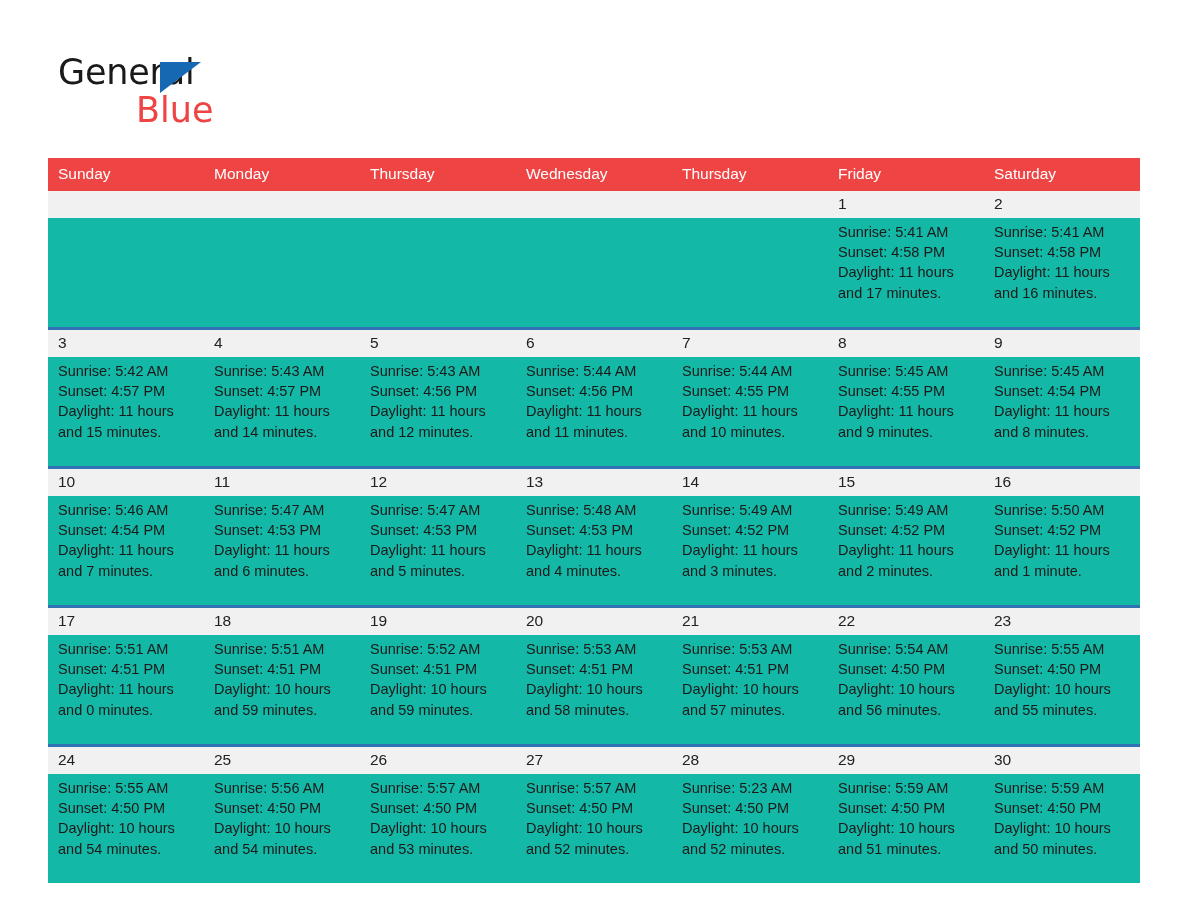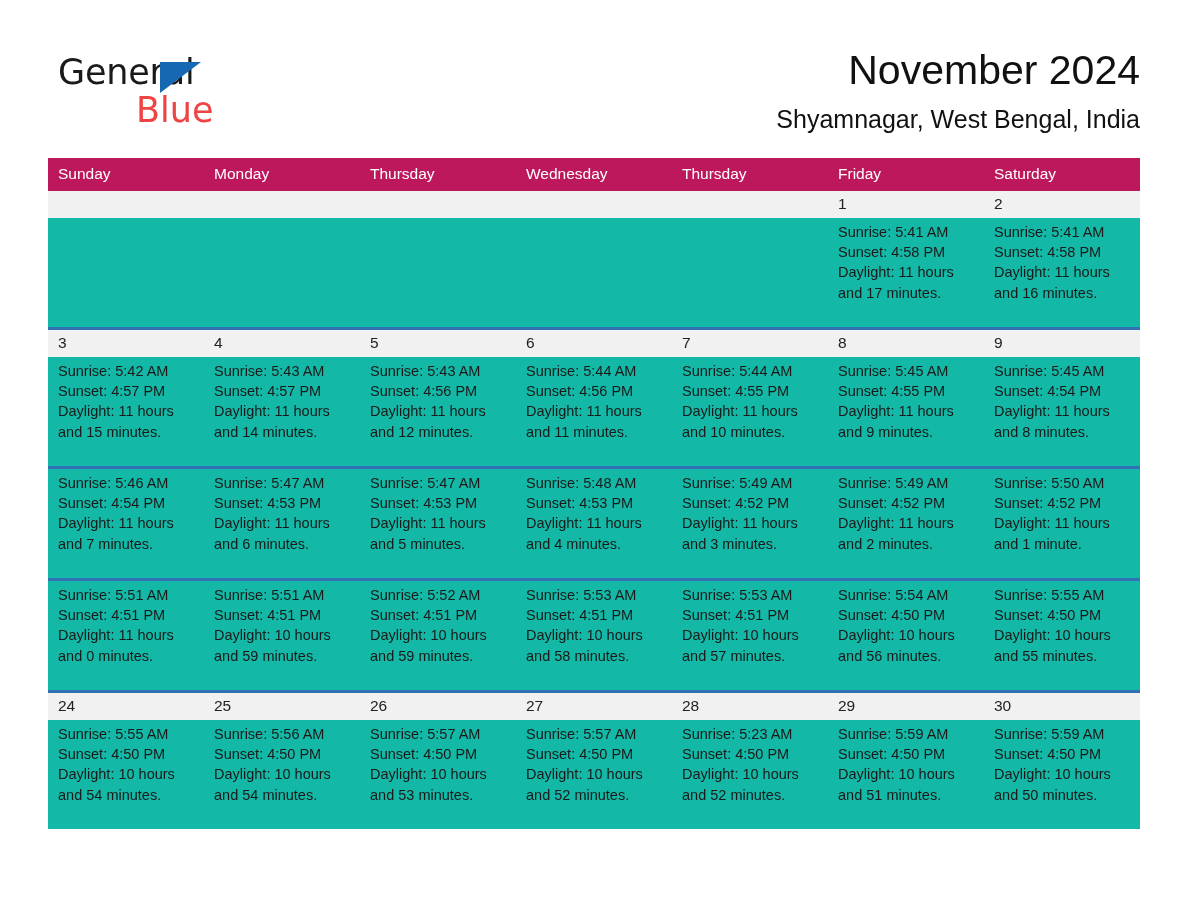--- a/index.html
+++ b/index.html
@@ -98,21 +98,21 @@
     width: 1092px;
   }
   .cal-table {
     border-collapse: collapse;
     table-layout: fixed;
     width: 1092px;
   }
   .cal-table col { width: 156px; }
 
   thead th {
-    background: #be185d;
+    background: #ef4444;
     color: #ffffff;
     font-size: 15.5px;
     font-weight: 400;
     text-align: left;
     padding: 7px 0 8px 10px;
     height: 18px;
     border: 0;
   }
 
   
@@ -147,24 +147,20 @@
 </head>
 <body>
 
 <div class="page">
 
   <div class="topbar">
     <div class="brand">
       <span class="brand-general">General</span>
       <span class="brand-triangle"></span>
       <span class="brand-blue">Blue</span>
-    </div>
-    <div class="title-block">
-      <div class="month-title">November 2024</div>
-      <div class="location-title">Shyamnagar, West Bengal, India</div>
     </div>
   </div>
 
   <div class="calendar">
     <table class="cal-table">
       <colgroup>
         <col>
           <col>
           <col>
           <col>
@@ -286,20 +282,29 @@
             <div class="info-line">and 9 minutes.</div>
           </td>
           <td>
             <div class="info-line">Sunrise: 5:45 AM</div>
             <div class="info-line">Sunset: 4:54 PM</div>
             <div class="info-line">Daylight: 11 hours</div>
             <div class="info-line">and 8 minutes.</div>
           </td>
         </tr>
 
+        <tr class="daterow">
+          <td>10</td>
+          <td>11</td>
+          <td>12</td>
+          <td>13</td>
+          <td>14</td>
+          <td>15</td>
+          <td>16</td>
+        </tr>
         <tr class="inforow">
           <td>
             <div class="info-line">Sunrise: 5:46 AM</div>
             <div class="info-line">Sunset: 4:54 PM</div>
             <div class="info-line">Daylight: 11 hours</div>
             <div class="info-line">and 7 minutes.</div>
           </td>
           <td>
             <div class="info-line">Sunrise: 5:47 AM</div>
             <div class="info-line">Sunset: 4:53 PM</div>
@@ -331,20 +336,29 @@
             <div class="info-line">and 2 minutes.</div>
           </td>
           <td>
             <div class="info-line">Sunrise: 5:50 AM</div>
             <div class="info-line">Sunset: 4:52 PM</div>
             <div class="info-line">Daylight: 11 hours</div>
             <div class="info-line">and 1 minute.</div>
           </td>
         </tr>
 
+        <tr class="daterow">
+          <td>17</td>
+          <td>18</td>
+          <td>19</td>
+          <td>20</td>
+          <td>21</td>
+          <td>22</td>
+          <td>23</td>
+        </tr>
         <tr class="inforow">
           <td>
             <div class="info-line">Sunrise: 5:51 AM</div>
             <div class="info-line">Sunset: 4:51 PM</div>
             <div class="info-line">Daylight: 11 hours</div>
             <div class="info-line">and 0 minutes.</div>
           </td>
           <td>
             <div class="info-line">Sunrise: 5:51 AM</div>
             <div class="info-line">Sunset: 4:51 PM</div>

